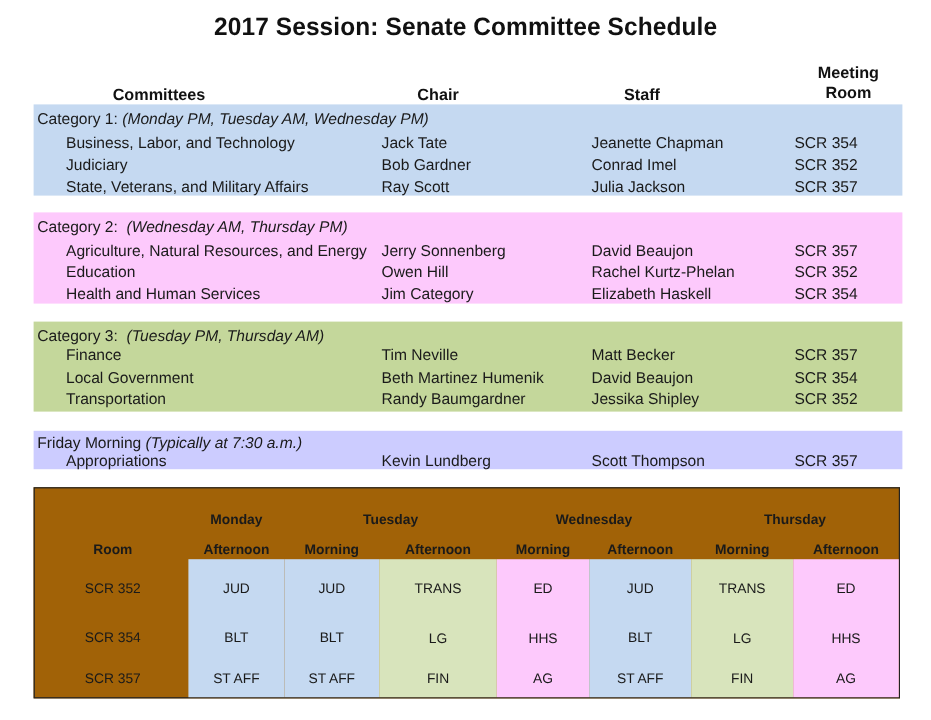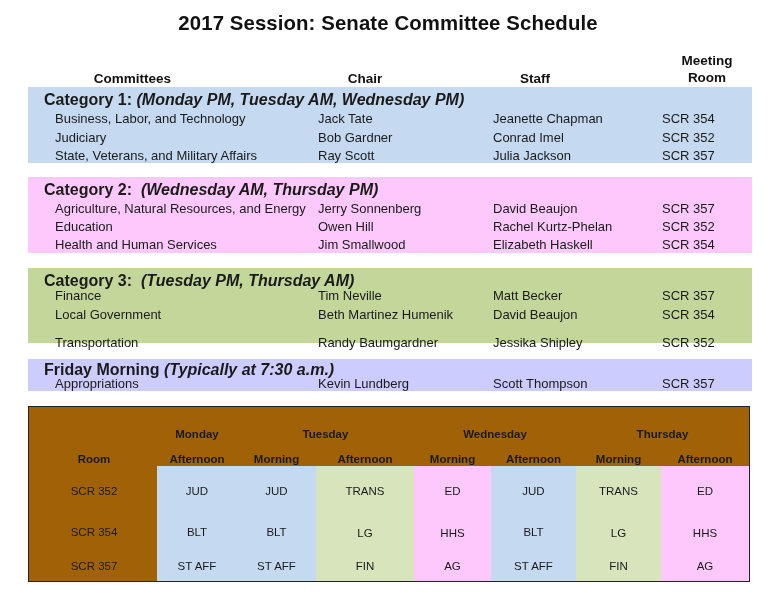--- a/index.html
+++ b/index.html
@@ -19,21 +19,21 @@
   }
   .band {
     position: absolute; left: 28px; width: 724px;
   }
   .band.c1 { background: #c5d9f1; top: 87px; height: 76px; }
   .band.c2 { background: #fdc9fc; top: 177px; height: 76px; }
   .band.c3 { background: #c4d79b; top: 268px; height: 75px; }
   .band.c4 { background: #ccccff; top: 359px; height: 32px; }
 
   .cat-title {
-    position: absolute; left: 16px; top: 4px; font-size: 16px; font-weight: bold; white-space: pre;
+    position: absolute; left: 3px; top: 4px; font-size: 13px; font-weight: normal; white-space: pre;
   }
   .cat-title i { font-style: italic; }
   .row { position: absolute; left: 0; width: 724px; height: 18px; font-size: 13px; }
   .row span { position: absolute; top: 0; white-space: nowrap; }
   .col-comm { left: 27px; }
   .col-chair { left: 290px; }
   .col-staff { left: 465px; }
   .col-room { left: 634px; }
 
   .grid-box {
@@ -90,41 +90,41 @@
     <span class="col-room">SCR 357</span>
   </div>
   <div class="row" style="top:42px;">
     <span class="col-comm">Education</span>
     <span class="col-chair">Owen Hill</span>
     <span class="col-staff">Rachel Kurtz-Phelan</span>
     <span class="col-room">SCR 352</span>
   </div>
   <div class="row" style="top:60px;">
     <span class="col-comm">Health and Human Services</span>
-    <span class="col-chair">Jim Smallwood</span>
+    <span class="col-chair">Jim Category</span>
     <span class="col-staff">Elizabeth Haskell</span>
     <span class="col-room">SCR 354</span>
   </div>
 </div>
 
 <div class="band c3">
   <div class="cat-title"><span>Category 3:</span>  <i>(Tuesday PM, Thursday AM)</i></div>
   <div class="row" style="top:20px;">
     <span class="col-comm">Finance</span>
     <span class="col-chair">Tim Neville</span>
     <span class="col-staff">Matt Becker</span>
     <span class="col-room">SCR 357</span>
   </div>
   <div class="row" style="top:39px;">
     <span class="col-comm">Local Government</span>
     <span class="col-chair">Beth Martinez Humenik</span>
     <span class="col-staff">David Beaujon</span>
     <span class="col-room">SCR 354</span>
   </div>
-  <div class="row" style="top:57px;margin-top:10px;">
+  <div class="row" style="top:57px;">
     <span class="col-comm">Transportation</span>
     <span class="col-chair">Randy Baumgardner</span>
     <span class="col-staff">Jessika Shipley</span>
     <span class="col-room">SCR 352</span>
   </div>
 </div>
 
 <div class="band c4">
   <div class="cat-title" style="top:2px;"><span>Friday Morning</span> <i>(Typically at 7:30 a.m.)</i></div>
   <div class="row" style="top:17px;">

